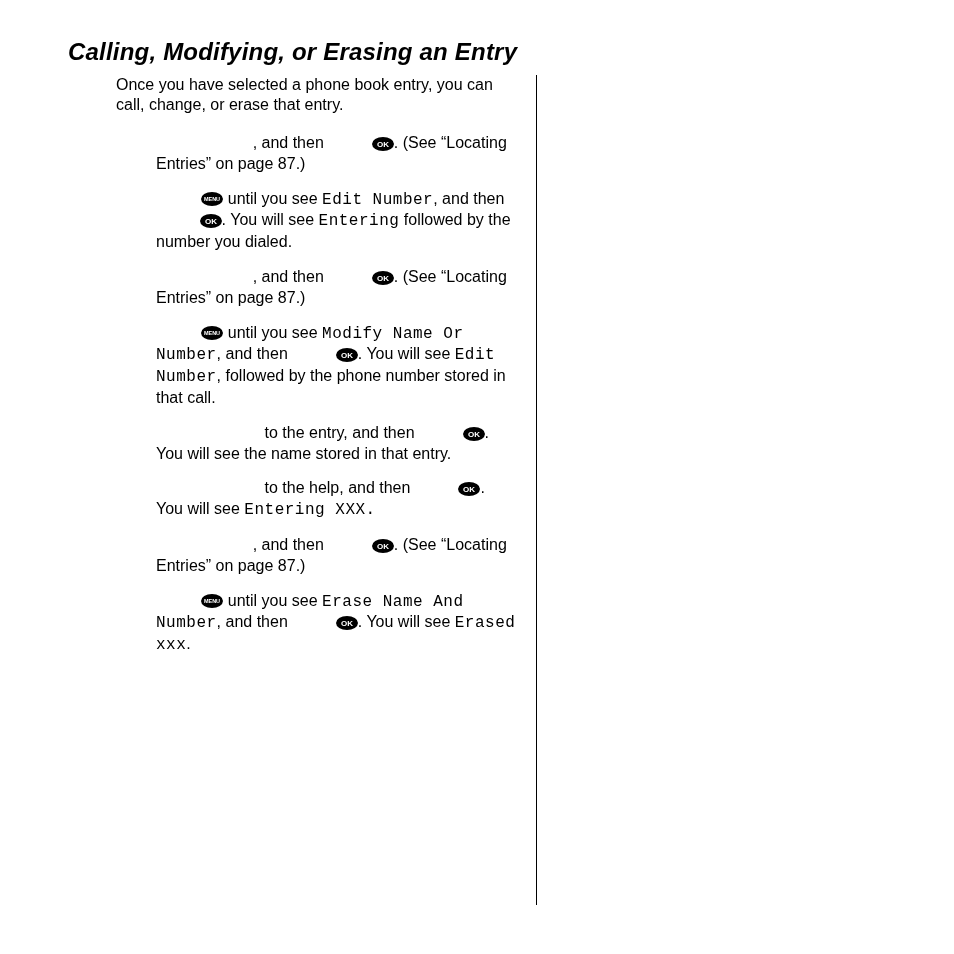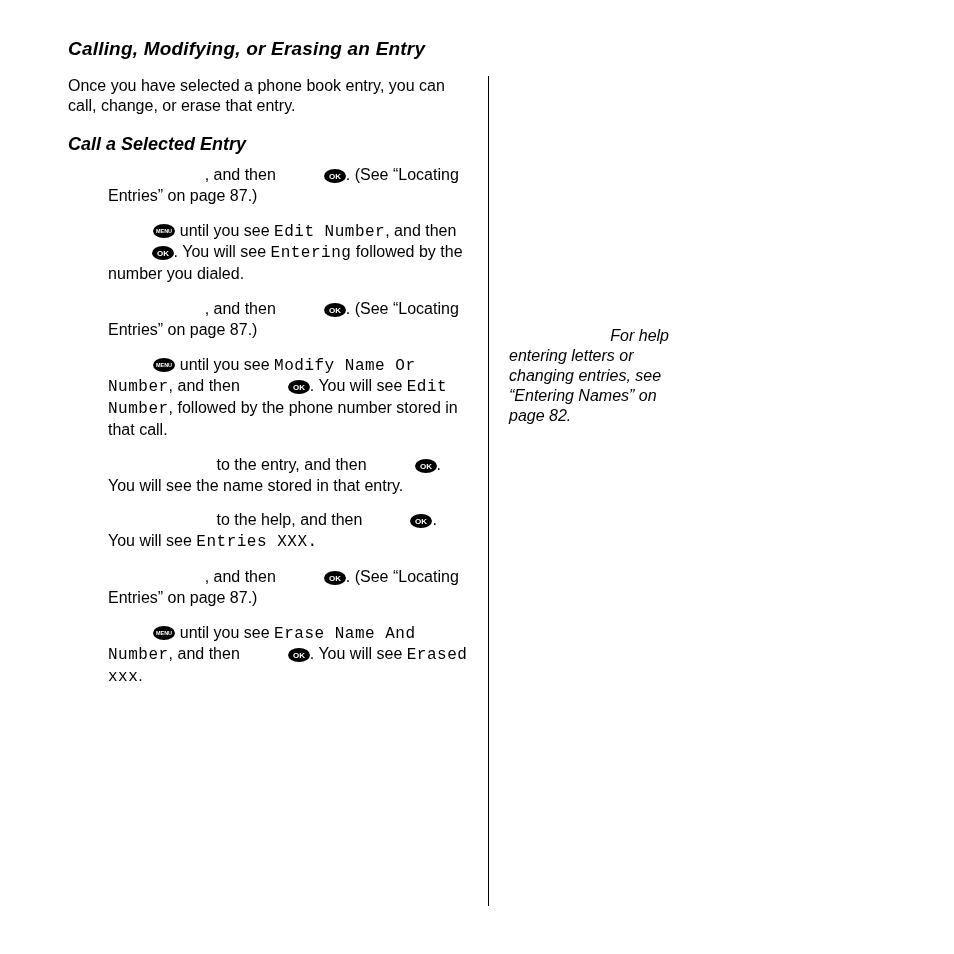--- a/index.html
+++ b/index.html
@@ -14,31 +14,32 @@
   }
   .page {
     padding: 38px 65px 40px 68px;
     position: relative;
     height: 100%;
     box-sizing: border-box;
   }
   h1.title {
     font-style: italic;
     font-weight: 700;
-    font-size: 19px;
-    margin: 0 0 16px 0;
+    font-size: 24px;
+    margin: 0 0 9px 0;
     letter-spacing: 0.2px;
   }
   .columns {
     display: flex;
     align-items: stretch;
   }
   .left {
     width: 400px;
     padding-right: 20px;
+    margin-left: 48px;
   }
   .divider {
     width: 0;
     border-left: 1px solid #000;
     margin: 0 8px 0 0;
     height: 830px;
   }
   .right {
     width: 160px;
     padding-left: 12px;
@@ -78,21 +79,20 @@
 <body>
 
 <div class="page">
   <h1 class="title">Calling, Modifying, or Erasing an Entry</h1>
 
   <div class="columns">
     <div class="left">
 
       <p class="intro">Once you have selected a phone book entry, you can call, change, or erase that entry.</p>
 
-      <h2 class="sub">Call a Selected Entry</h2>
 
       <p class="step">
         <span style="visibility:hidden">Scroll to entry</span><span>, and then </span><span style="visibility:hidden">press </span><span class="icon"><svg width="22" height="14" viewBox="0 0 22 14">
               <ellipse cx="11" cy="7" rx="11" ry="7" fill="#000"></ellipse>
               <text x="11" y="9.5" text-anchor="middle" font-size="8" font-weight="700" fill="#fff" font-family="Arial">OK</text>
             </svg></span><span>. (See “Locating Entries” on page 87.)</span>
       </p>
 
       <p class="step">
         <span style="visibility:hidden">Press </span><span class="icon"><svg width="22" height="14" viewBox="0 0 22 14">
@@ -126,21 +126,21 @@
         <span style="visibility:hidden">Make changes</span><span> to the entry, and then </span><span style="visibility:hidden">press </span><span class="icon"><svg width="22" height="14" viewBox="0 0 22 14">
               <ellipse cx="11" cy="7" rx="11" ry="7" fill="#000"></ellipse>
               <text x="11" y="9.5" text-anchor="middle" font-size="8" font-weight="700" fill="#fff" font-family="Arial">OK</text>
             </svg></span><span>. You will see the name stored in that entry.</span>
       </p>
 
       <p class="step">
         <span style="visibility:hidden">Make changes</span><span> to the help, and then </span><span style="visibility:hidden">press </span><span class="icon"><svg width="22" height="14" viewBox="0 0 22 14">
               <ellipse cx="11" cy="7" rx="11" ry="7" fill="#000"></ellipse>
               <text x="11" y="9.5" text-anchor="middle" font-size="8" font-weight="700" fill="#fff" font-family="Arial">OK</text>
-            </svg></span><span>. You will see </span><span class="mono">Entries XXX.</span>
+            </svg></span><span>. You will see </span><span class="mono">Entering XXX.</span>
       </p>
 
 
       <p class="step">
         <span style="visibility:hidden">Scroll to entry</span><span>, and then </span><span style="visibility:hidden">press </span><span class="icon"><svg width="22" height="14" viewBox="0 0 22 14">
               <ellipse cx="11" cy="7" rx="11" ry="7" fill="#000"></ellipse>
               <text x="11" y="9.5" text-anchor="middle" font-size="8" font-weight="700" fill="#fff" font-family="Arial">OK</text>
             </svg></span><span>. (See “Locating Entries” on page 87.)</span>
       </p>
 
@@ -151,18 +151,14 @@
             </svg></span><span> until you see </span><span class="mono">Erase Name And Number</span><span>, and then </span><span style="visibility:hidden">press </span><span class="icon"><svg width="22" height="14" viewBox="0 0 22 14">
               <ellipse cx="11" cy="7" rx="11" ry="7" fill="#000"></ellipse>
               <text x="11" y="9.5" text-anchor="middle" font-size="8" font-weight="700" fill="#fff" font-family="Arial">OK</text>
             </svg></span><span>. You will see </span><span class="mono">Erased xxx</span><span>.</span>
       </p>
 
     </div>
 
     <div class="divider"></div>
 
-    <div class="right">
-      <div style="text-align:right">For help</div>
-      <div>entering letters or changing entries, see “Entering Names” on page 82.</div>
-    </div>
   </div>
 </div>
 
 </body></html>

